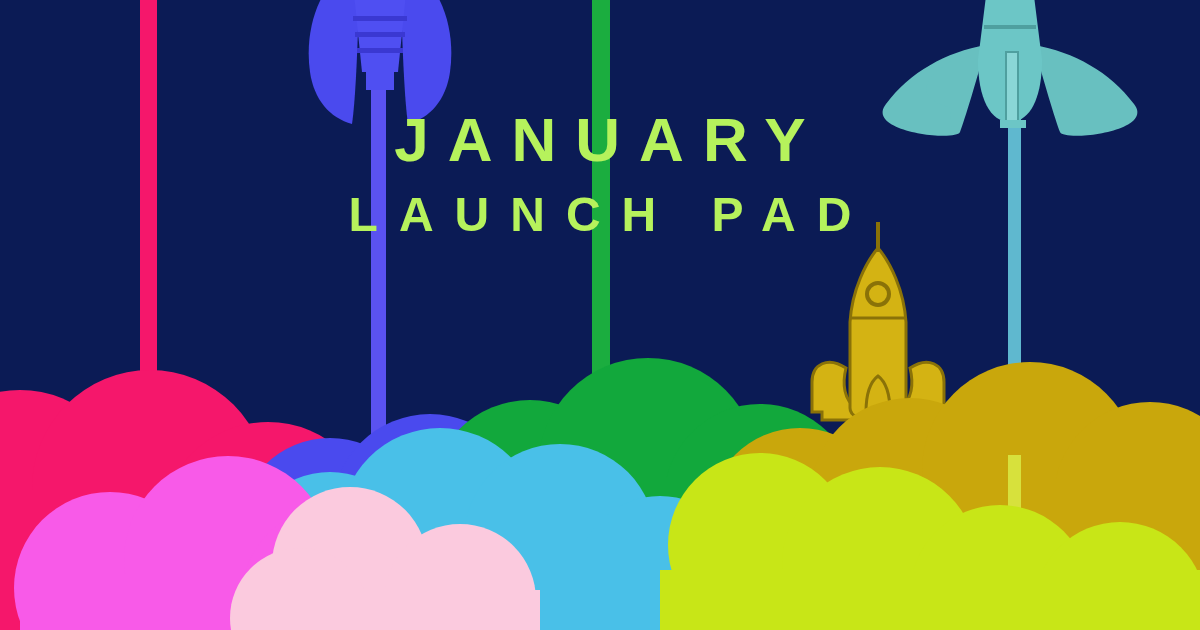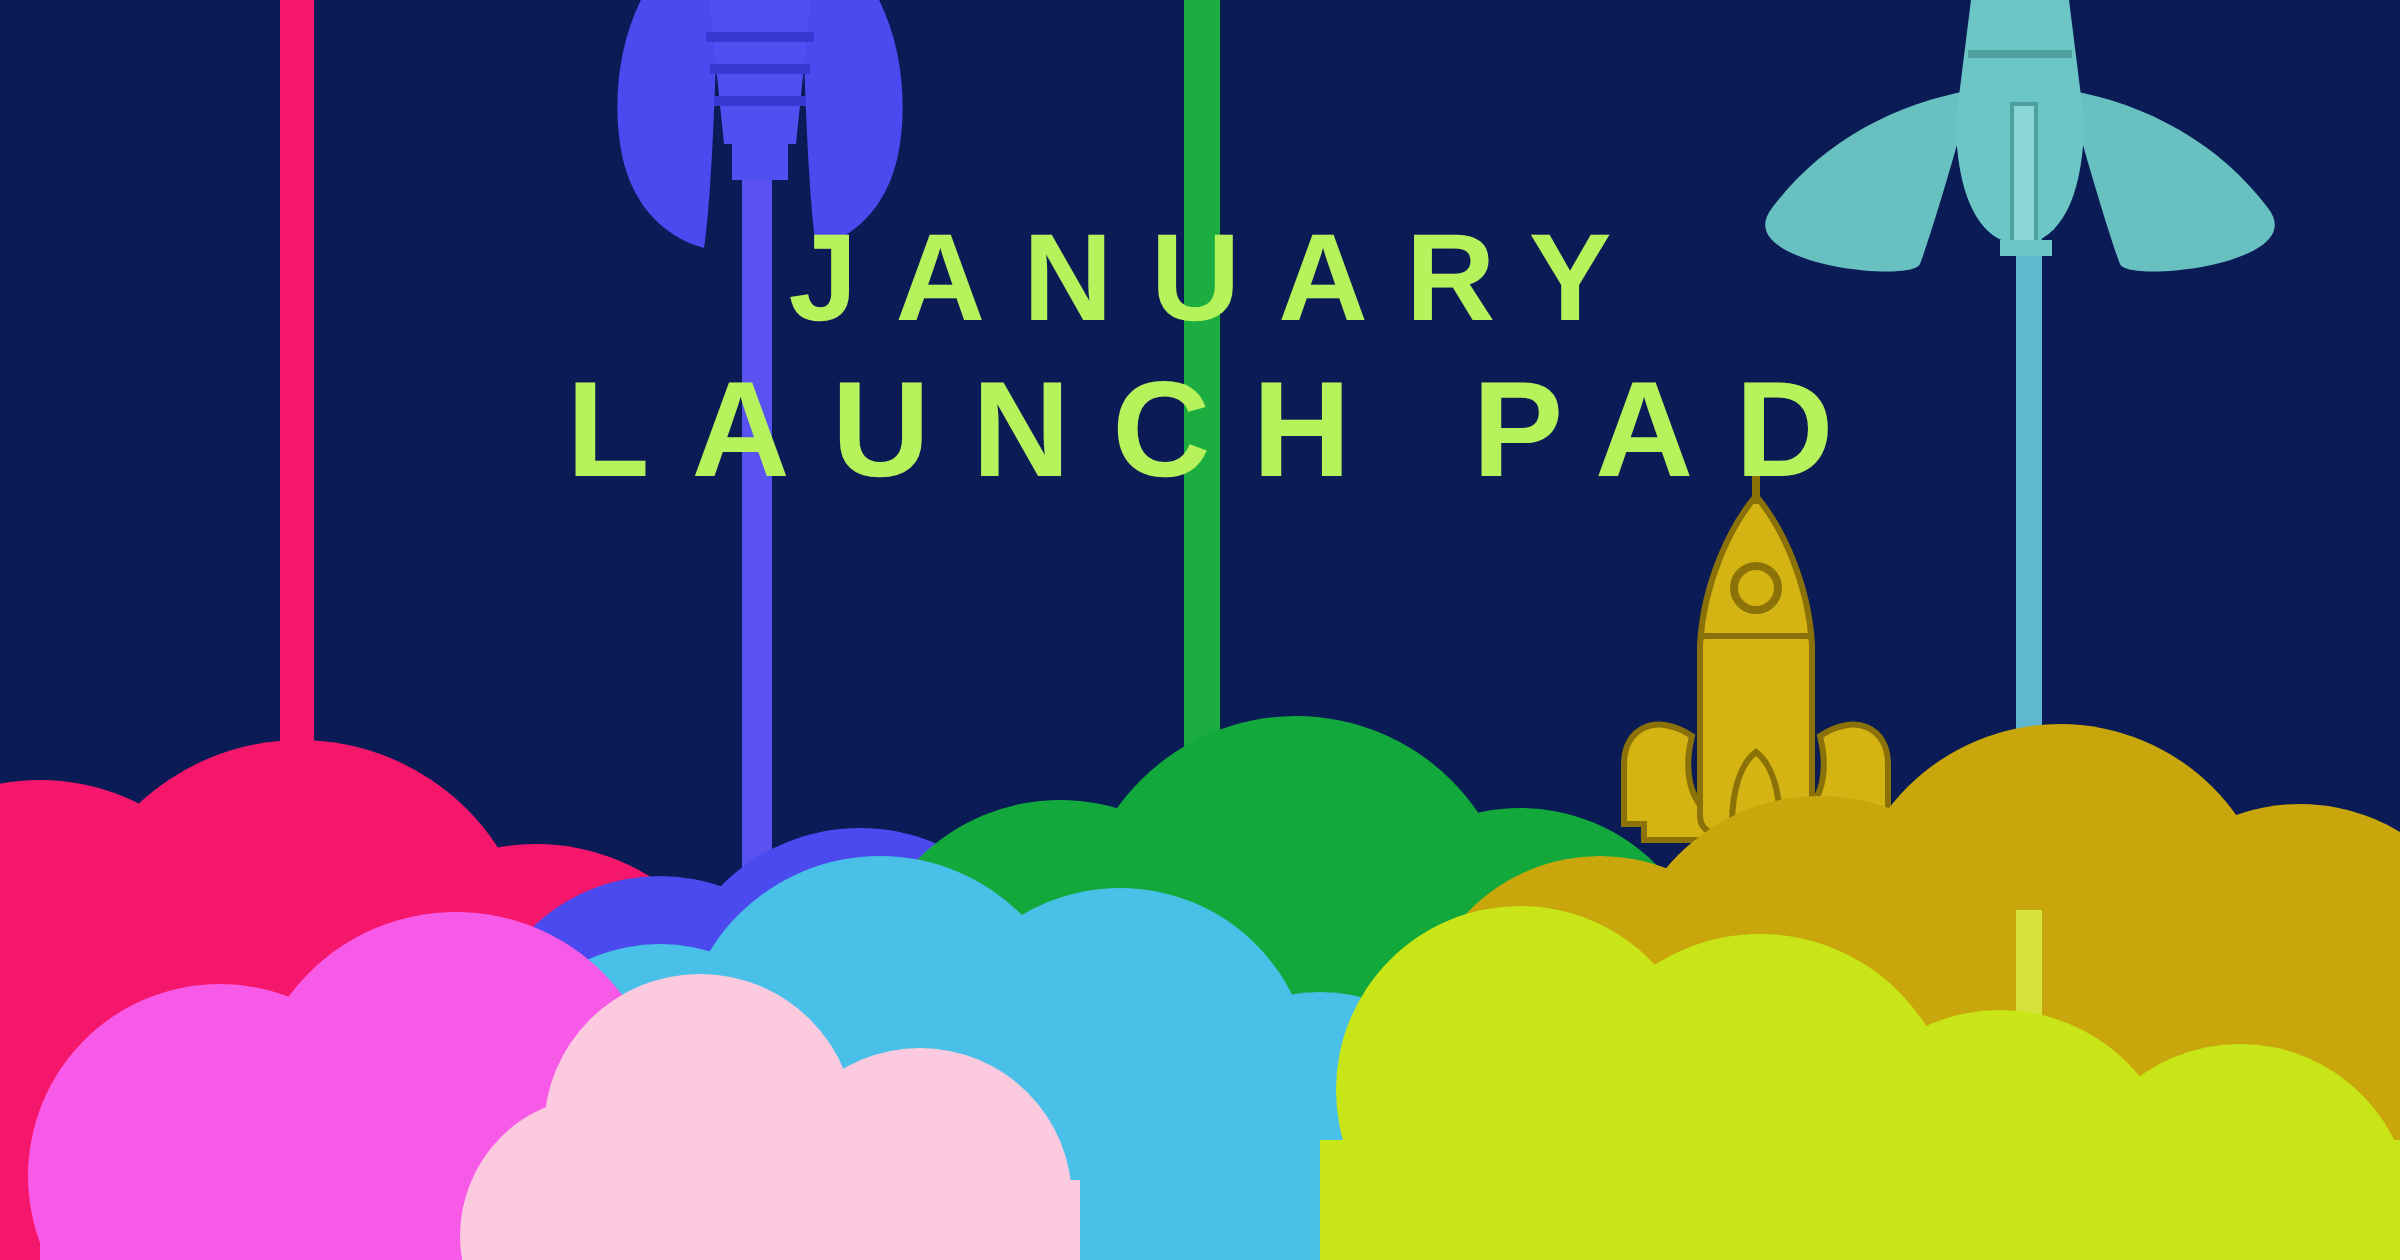--- a/index.html
+++ b/index.html
@@ -37,21 +37,21 @@
     color: #b6f25c;
     font-family: "Liberation Sans", sans-serif;
     font-weight: 700;
     font-size: 62px;
     line-height: 72px;
     letter-spacing: 19px;
     text-indent: 19px;
     white-space: nowrap;
   }
   .title-line.l2 {
-    font-size: 68px;
+    font-size: 48px;
     line-height: 78px;
     letter-spacing: 21px;
     text-indent: 21px;
   }
 </style>
 </head>
 <body>
 
 <div id="stage">
 

